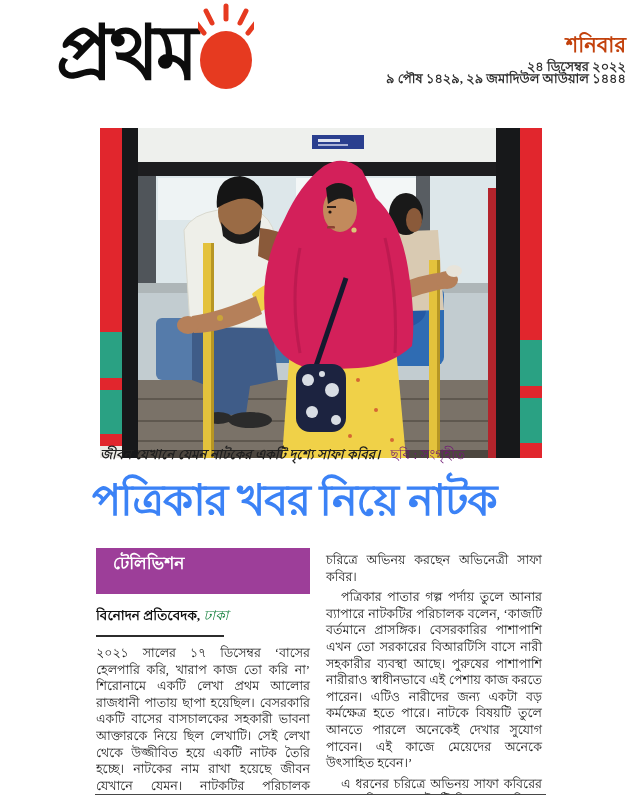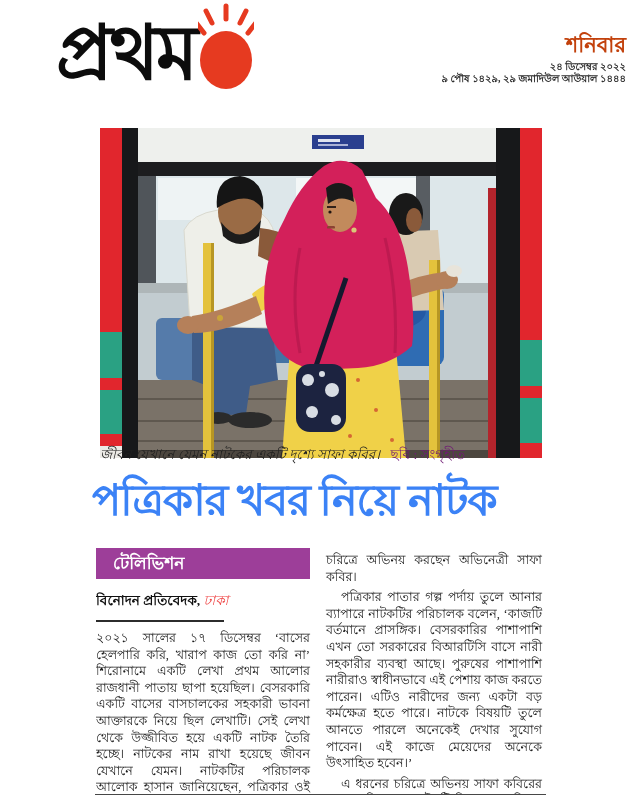--- a/index.html
+++ b/index.html
@@ -7,32 +7,32 @@
     width:640px; height:804px; background:#ffffff; position:relative; overflow:hidden;
     font-family:"Liberation Serif","DejaVu Serif",serif; -webkit-font-smoothing:antialiased;
   }
   
   .masthead { position:absolute; left:0; top:0; width:640px; height:118px; }
   .logo { position:absolute; left:56px; top:2px; display:flex; align-items:flex-end;gap:8px; }
   .logo-word { font-size:76px; font-weight:800; color:#0c0c0c; line-height:102px; letter-spacing:-3px; }
   .sun-wrap { width:56px; height:102px; margin:0 -5px; display:flex; align-items:flex-end; }
   .dateblock { position:absolute; right:14px; top:33px; text-align:right; }
   .weekday { font-size:21px; font-weight:700; color:#c2410c; line-height:24px; }
-  .dates { margin-top:4px; font-size:10px; font-weight:700; color:#2e2e2e; line-height:12px; }
+  .dates { margin-top:4px; font-size:13px; font-weight:700; color:#2e2e2e; line-height:12px; }
   
   .photo { position:absolute; left:100px; top:128px; width:442px; height:330px; }
   .caption { position:absolute; left:100px; top:446px; width:442px; font-size:13.5px; line-height:18px; color:#1f1f1f; }
-  .caption-main { font-weight:400; font-style:italic; }
+  .caption-main { font-weight:700; font-style:italic; }
   .caption-credit { color:#701a75; margin-left:7px; }
   
   .headline { position:absolute; left:92px; top:474px; width:460px; font-size:43px; font-weight:700; color:#3b82f6; line-height:54px; letter-spacing:-1px; }
   .article { position:absolute; left:96px; top:548px; width:450px; height:247px; display:grid; grid-template-columns:214px 224px; column-gap:12px; overflow:hidden; }
-  .section-box { background:#9d3e99; color:#ffffff; font-size:17px; font-weight:700; height:31px; line-height:31px; padding-left:17px; }
+  .section-box { background:#9d3e99; color:#ffffff; font-size:17px; font-weight:700; height:46px; line-height:31px; padding-left:17px; }
   .byline { margin-top:11px; font-size:13.5px; color:#0f0f0f; font-weight:700; }
-  .byline .loc { font-style:italic; font-weight:400; color:#ef4444; }
+  .byline .loc { font-style:italic; font-weight:400; color:#15803d; }
   .byline-rule { width:128px; border:none; border-top:2px solid #2c2c2c; margin:7px 0 8px 0; }
   .bodytext { font-size:12.6px; line-height:16.6px; color:#1b1b1b; text-align:justify; }
   .col-right p { margin:4px; }
   .col-right p + p { text-indent:15px; }
   .bottom-rule { position:absolute; left:95px; top:794px; width:451px; height:0; border-top:1.6px solid #474747; }
 </style>
 </head>
 <body>
 
 <div class="masthead">

